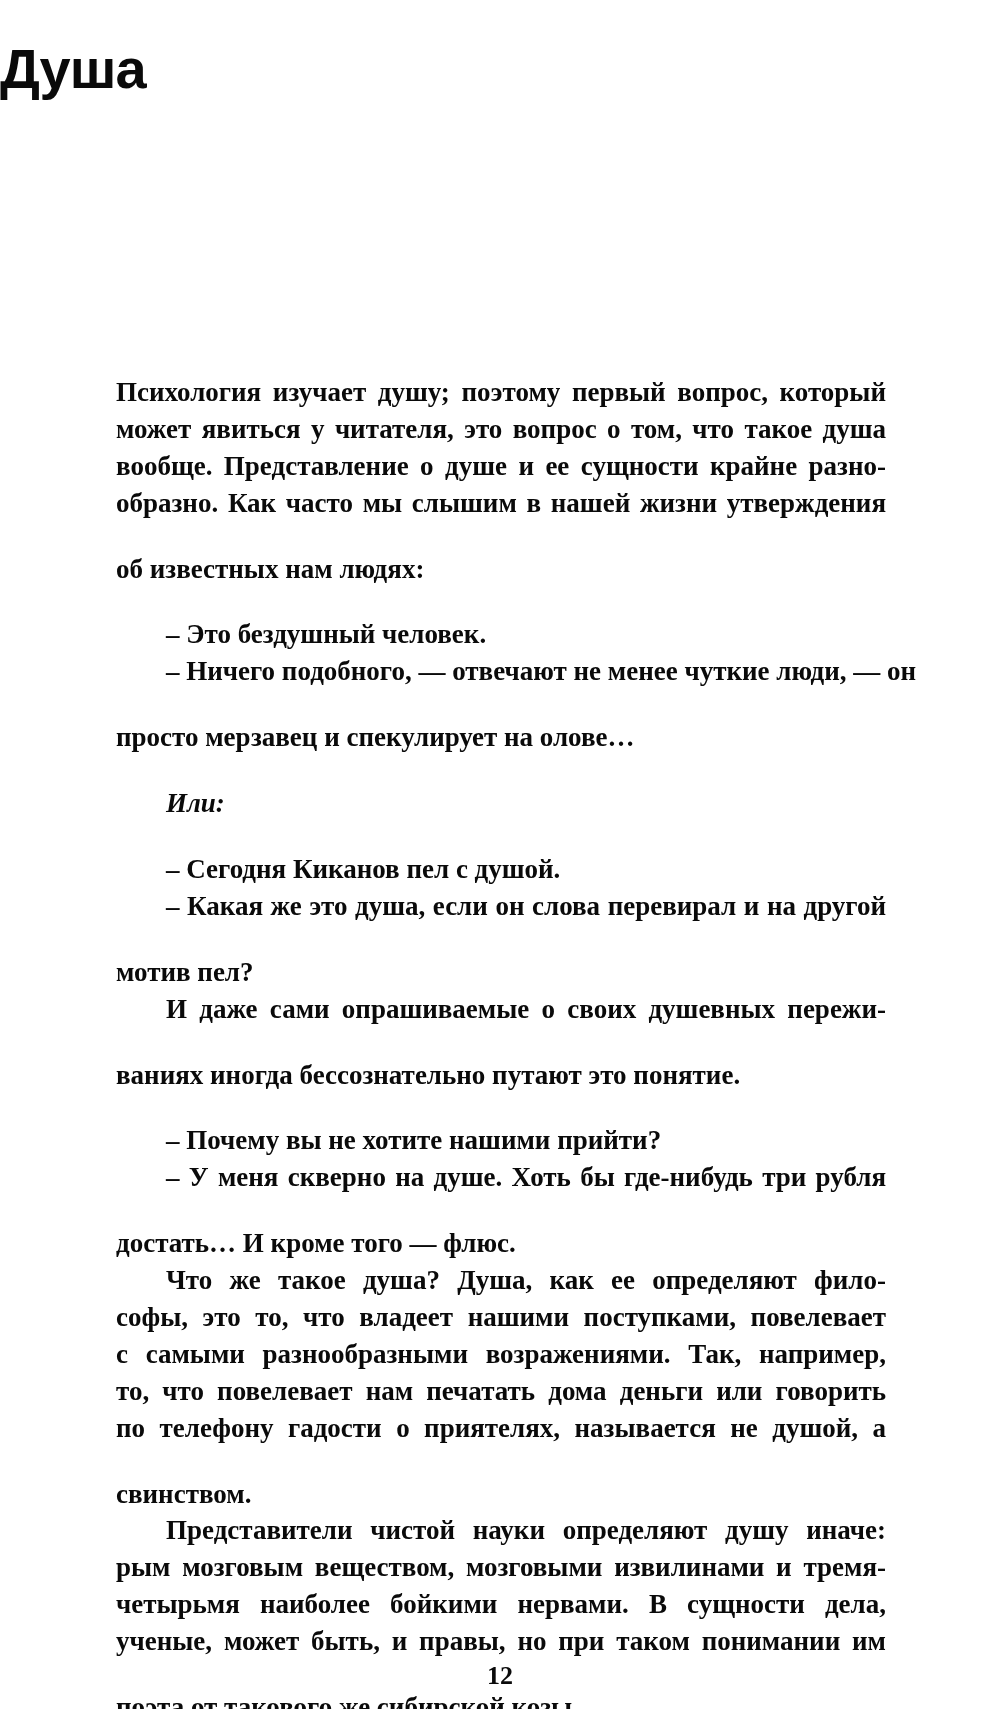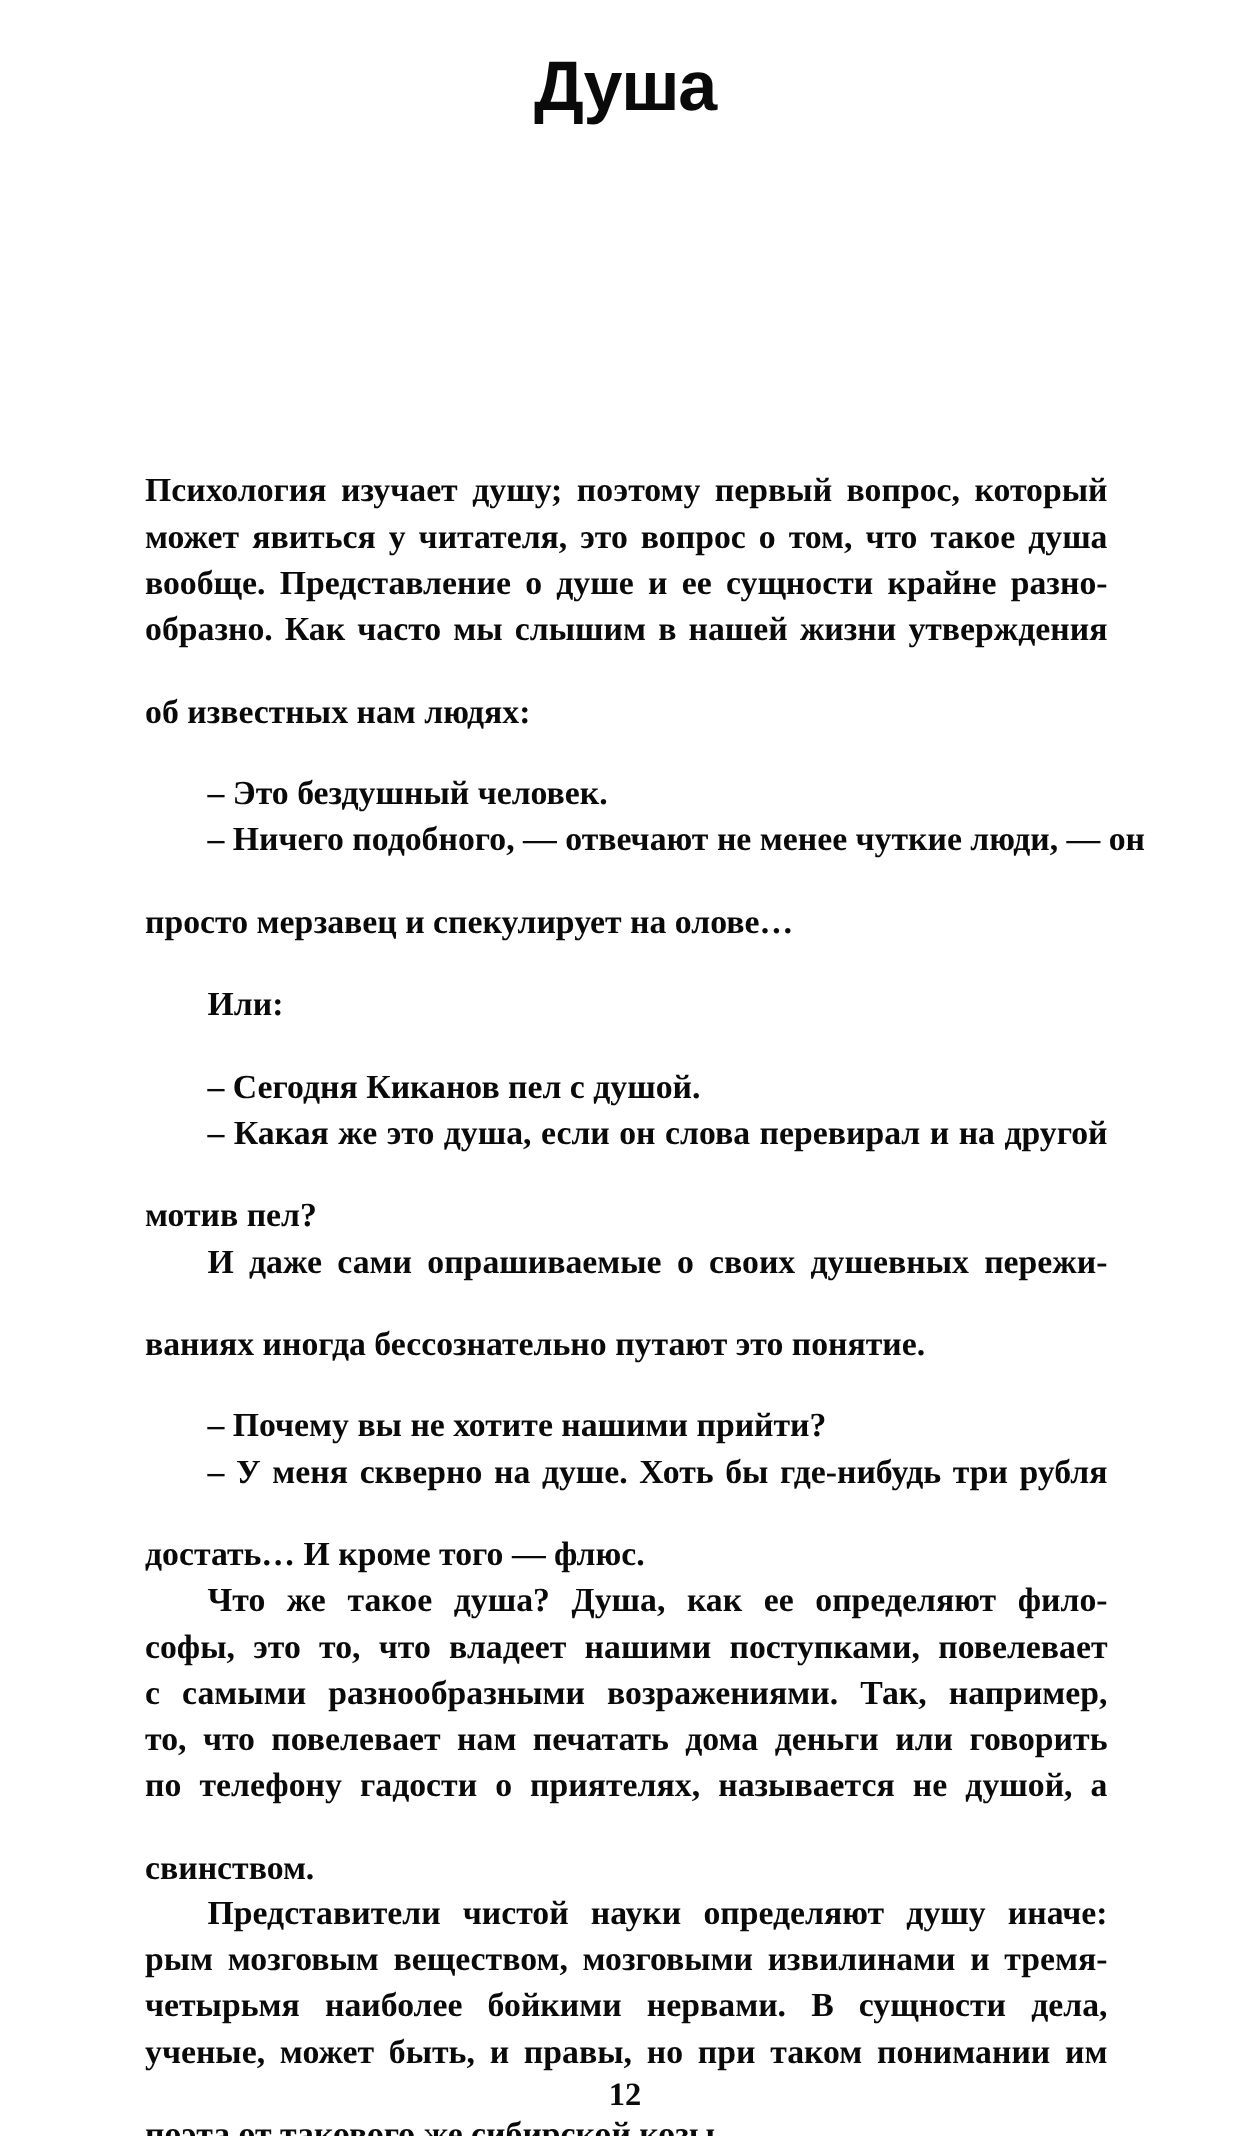--- a/index.html
+++ b/index.html
@@ -12,21 +12,21 @@
       height: 1709px;
       position: relative;
       overflow: hidden;
       color: #0a0a0a;
     }
     .page-title {
       position: absolute;
       top: 34px;
       left: 0;
       width: 1000px;
-      text-align: center;
+      text-align: left;
       font-family: "Liberation Sans", "DejaVu Sans", sans-serif;
       font-weight: bold;
       font-size: 56px;
       line-height: 70px;
       letter-spacing: -1px;
       margin: 0;
     }
     .body-text {
       position: absolute;
       top: 374px;
@@ -70,21 +70,21 @@
 
 <div class="body-text">
   <span class="line">Психология изучает душу; поэтому первый вопрос, который</span>
   <span class="line">может явиться у читателя, это вопрос о том, что такое душа</span>
   <span class="line">вообще. Представление о душе и ее сущности крайне разно-</span>
   <span class="line">образно. Как часто мы слышим в нашей жизни утверждения</span>
   <span class="line last">об известных нам людях:</span>
   <span class="line indent last">– Это бездушный человек.</span>
   <span class="line indent">– Ничего подобного, — отвечают не менее чуткие люди, — он</span>
   <span class="line last">просто мерзавец и спекулирует на олове…</span>
-  <span class="line indent last" style="">Или:</span>
+  <span class="line indent last" style="font-style: italic;">Или:</span>
   <span class="line indent last">– Сегодня Киканов пел с душой.</span>
   <span class="line indent">– Какая же это душа, если он слова перевирал и на другой</span>
   <span class="line last">мотив пел?</span>
   <span class="line indent">И даже сами опрашиваемые о своих душевных пережи-</span>
   <span class="line last">ваниях иногда бессознательно путают это понятие.</span>
   <span class="line indent last">– Почему вы не хотите нашими прийти?</span>
   <span class="line indent">– У меня скверно на душе. Хоть бы где-нибудь три рубля</span>
   <span class="line last">достать… И кроме того — флюс.</span>
   <span class="line indent">Что же такое душа? Душа, как ее определяют фило-</span>
   <span class="line">софы, это то, что владеет нашими поступками, повелевает</span>

